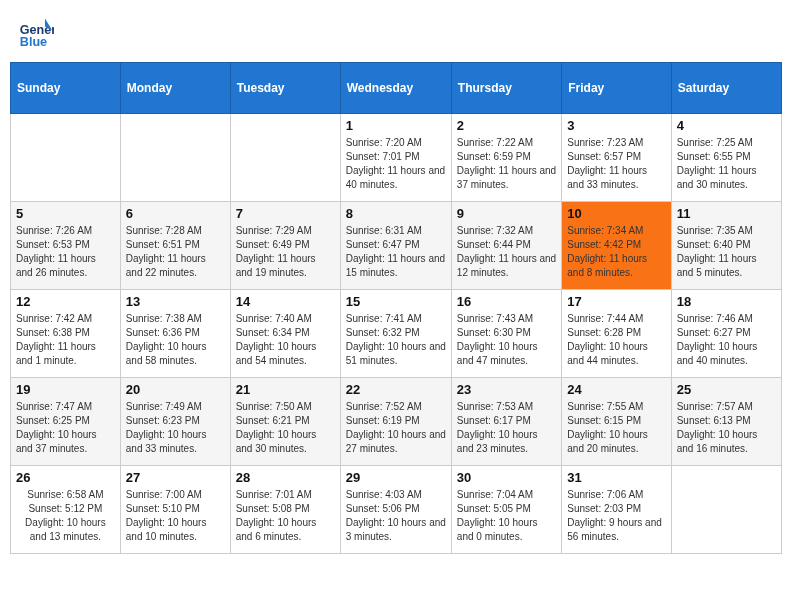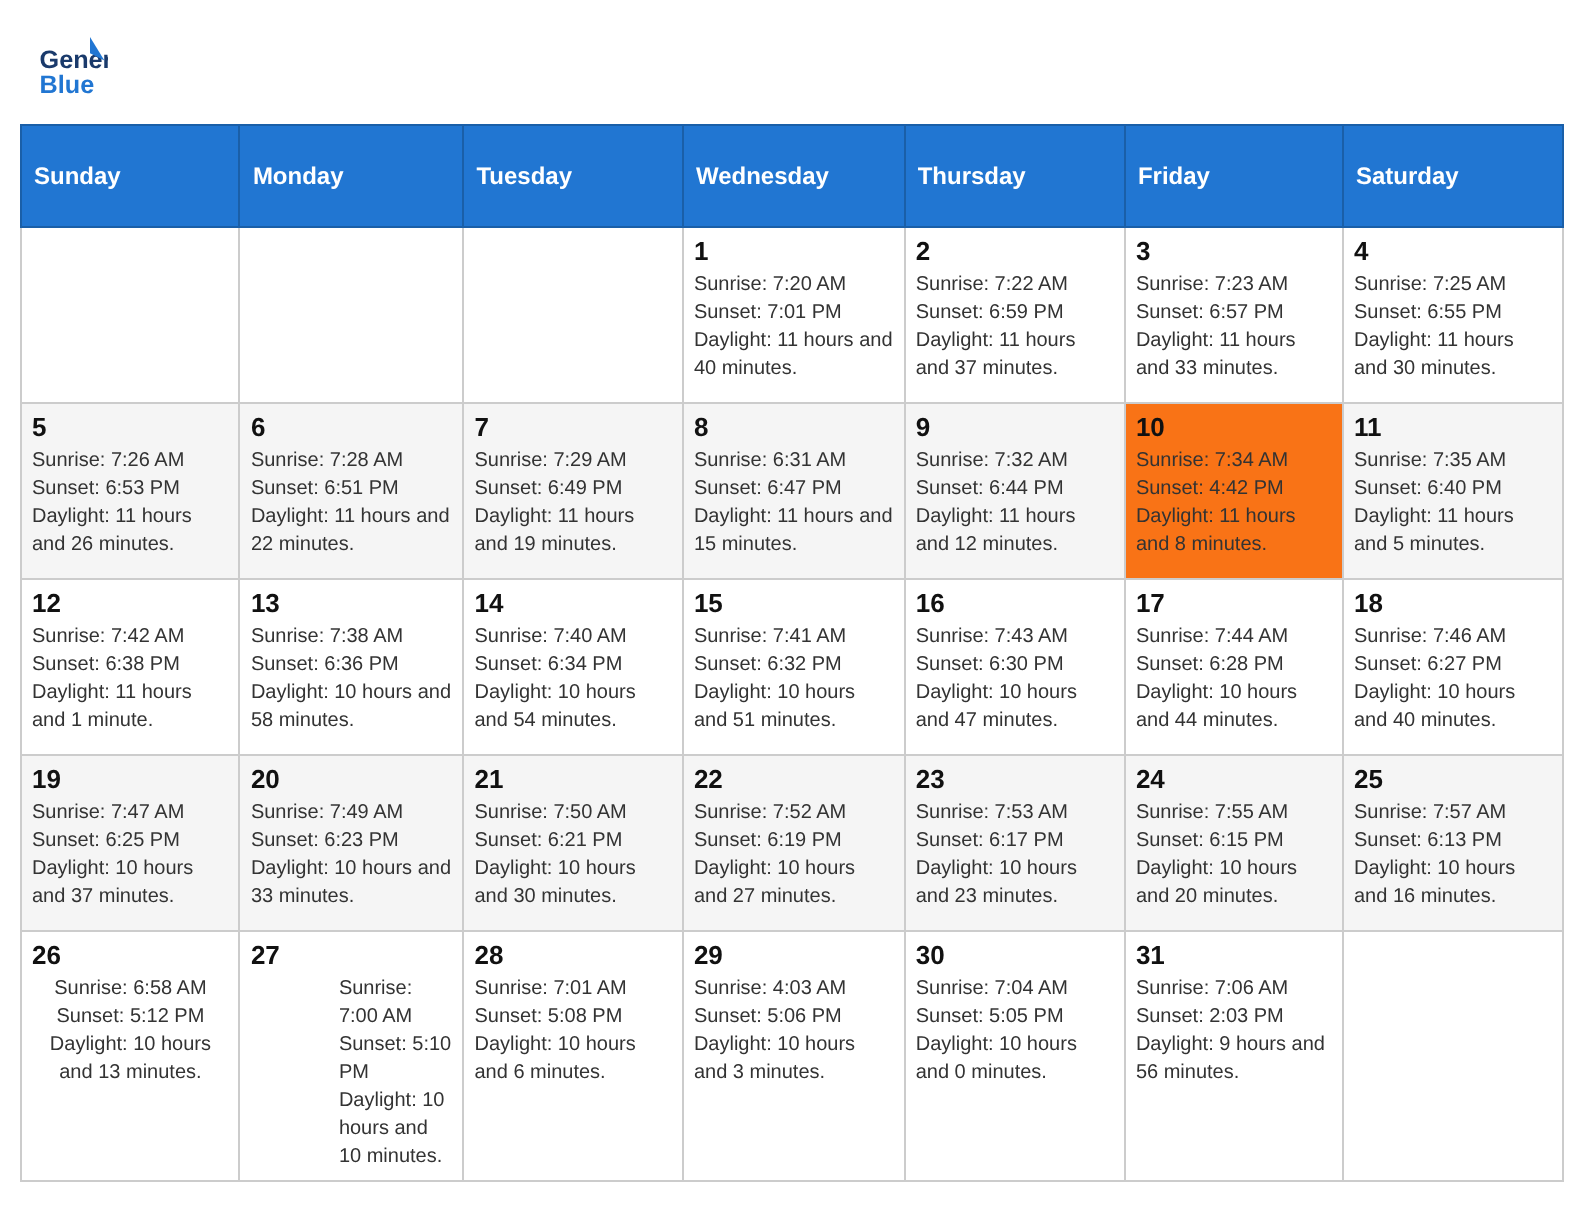--- a/index.html
+++ b/index.html
@@ -277,21 +277,21 @@
       </tr>
       <tr class="week-row">
         <td>
           <div class="day-number">26</div>
           <div class="day-info" style="white-space: pre-line; text-align: center;">Sunrise: 6:58 AM
 Sunset: 5:12 PM
 Daylight: 10 hours and 13 minutes.</div>
         </td>
         <td>
           <div class="day-number">27</div>
-          <div class="day-info" style="white-space: pre-line; margin-left: 44px;">Sunrise: 7:00 AM
+          <div class="day-info" style="white-space: pre-line;">Sunrise: 7:00 AM
 Sunset: 5:10 PM
 Daylight: 10 hours and 10 minutes.</div>
         </td>
         <td>
           <div class="day-number">28</div>
           <div class="day-info" style="white-space: pre-line;">Sunrise: 7:01 AM
 Sunset: 5:08 PM
 Daylight: 10 hours and 6 minutes.</div>
         </td>
         <td>

